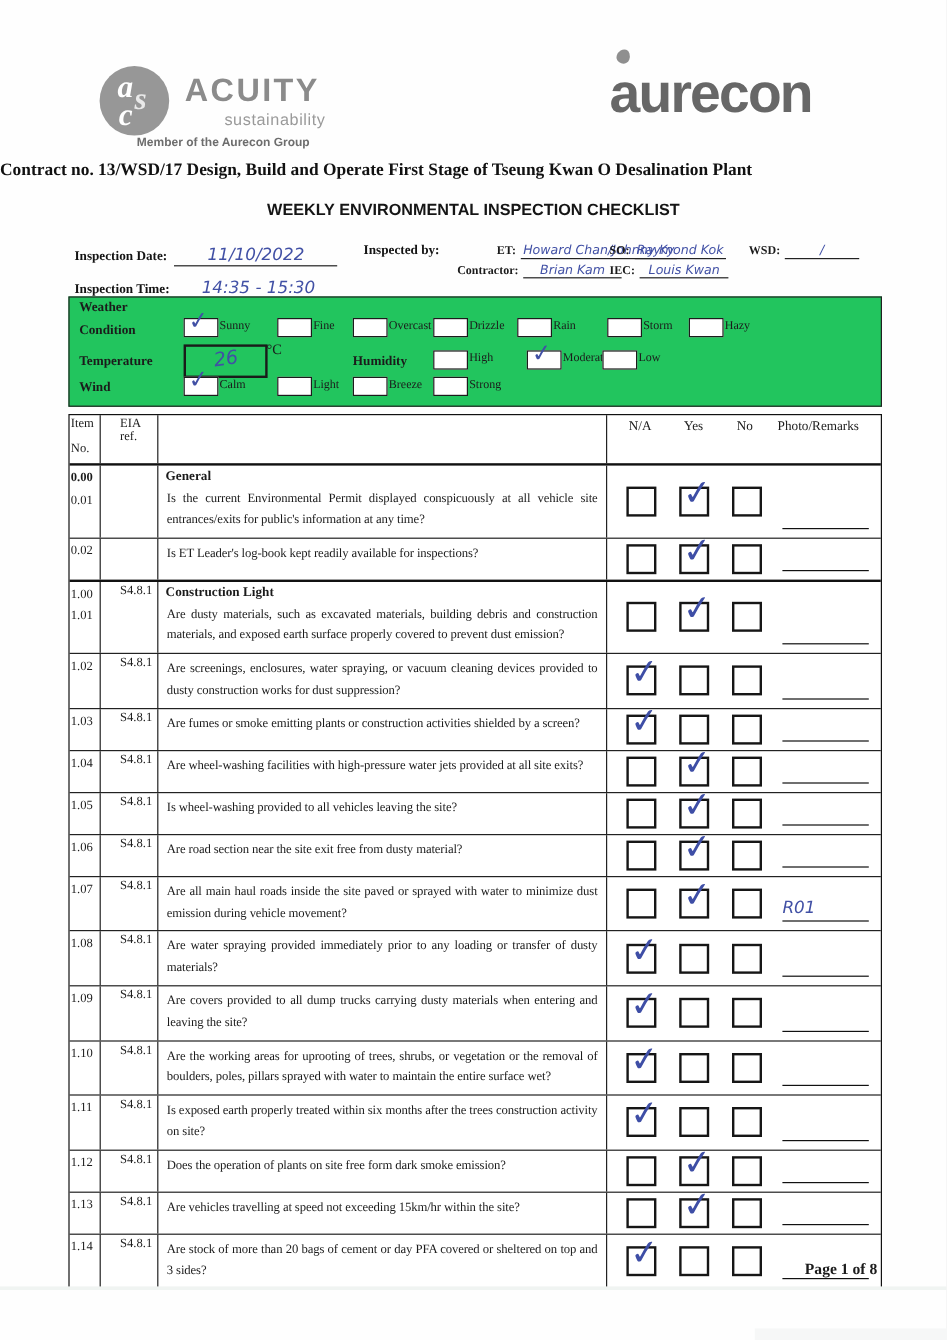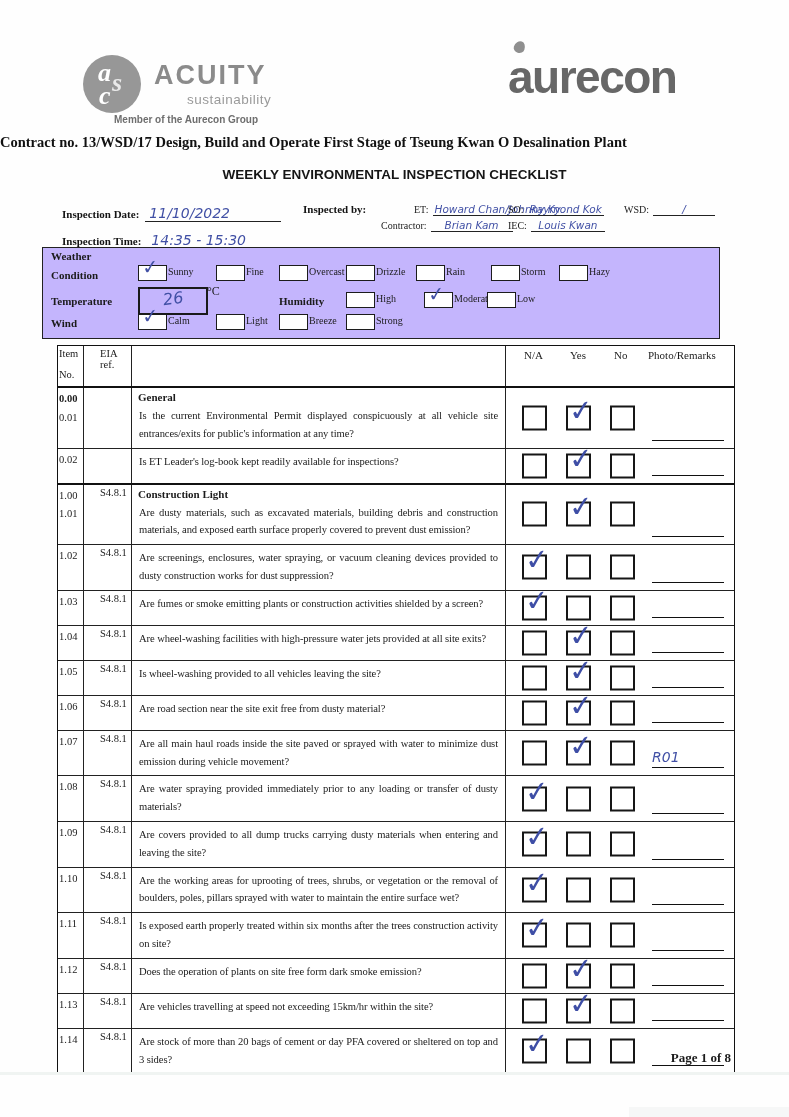--- a/index.html
+++ b/index.html
@@ -22,34 +22,34 @@
   .t-contract{position:absolute;left:0;top:134px;width:100%;text-align:left;
               font-weight:bold;font-size:14.5px;color:#111;}
   .t-checklist{position:absolute;left:0;top:167px;width:100%;text-align:center;
                font-family:"Liberation Sans",sans-serif;font-weight:bold;font-size:13.5px;color:#151515;}
   
   .lbl{font-weight:bold;font-size:11px;color:#141414;}
   .hw{font-family:"DejaVu Sans",sans-serif;font-style:italic;color:#4150a5;}
   .i-date{position:absolute;left:62px;top:204px;}
   .i-time{position:absolute;left:62px;top:231px;}
   .i-date .fv,.i-time .fv{display:inline-block;border-bottom:1.3px solid #222;min-width:128px;
-        font-size:14px;text-align:left;margin-left:6px;padding:0 4px 0 4px;white-space:nowrap;}
+        font-size:14px;text-align:center;margin-left:6px;padding:0 4px 0 4px;white-space:nowrap;}
   .i-by{position:absolute;left:303px;top:203px;}
   .field{position:absolute;white-space:nowrap;}
-  .field .fl{font-weight:normal;font-size:10px;}
+  .field .fl{font-weight:bold;font-size:10px;}
   .field .fv{display:inline-block;border-bottom:1.2px solid #222;font-size:10.5px;
              text-align:center;padding:0 2px;white-space:nowrap;}
   .f-et{left:414px;top:199px}.f-et .fv{min-width:92px}
   .f-so{left:508px;top:199px}.f-so .fv{min-width:72px}
   .f-wsd{left:624px;top:199px}.f-wsd .fv{min-width:58px}
   .f-contractor{left:381px;top:215px}.f-contractor .fv{min-width:78px}
   .f-iec{left:508px;top:215px}.f-iec .fv{min-width:70px}
   
-  .weather{position:absolute;left:42px;top:247px;width:676px;height:90px;
-           border:1.6px solid #222;background:#c4b5fd;}
+  .weather{position:absolute;left:57px;top:247px;width:676px;height:90px;
+           border:1.6px solid #222;background:#22c55e;}
   .wlabel{position:absolute;left:8px;font-weight:bold;font-size:11px;}
   .w-title{top:2px}.w-cond{top:21px}.w-temp{top:47px}.w-wind{top:69px}
   .opts{position:absolute;display:flex;}
   .o-cond{left:95px;top:17px}.o-hum{left:303px;top:44px}.o-wind{left:95px;top:66px}
   .opt{display:flex;align-items:flex-start;}
   .opt:nth-child(1){width:78px}.opt:nth-child(2){width:63px}.opt:nth-child(3){width:67px}
   .opt:nth-child(4){width:70px}.opt:nth-child(5){width:75px}.opt:nth-child(6){width:68px}
   .cbox{width:27px;height:14px;border:1.7px solid #1c1c1c;background:#fff;position:relative;flex:none;}
   .olabel{font-size:10px;margin-left:1px;margin-top:1px;}
   .cbox .tick{position:absolute;left:3px;top:-9px;font-size:20px;line-height:20px;

